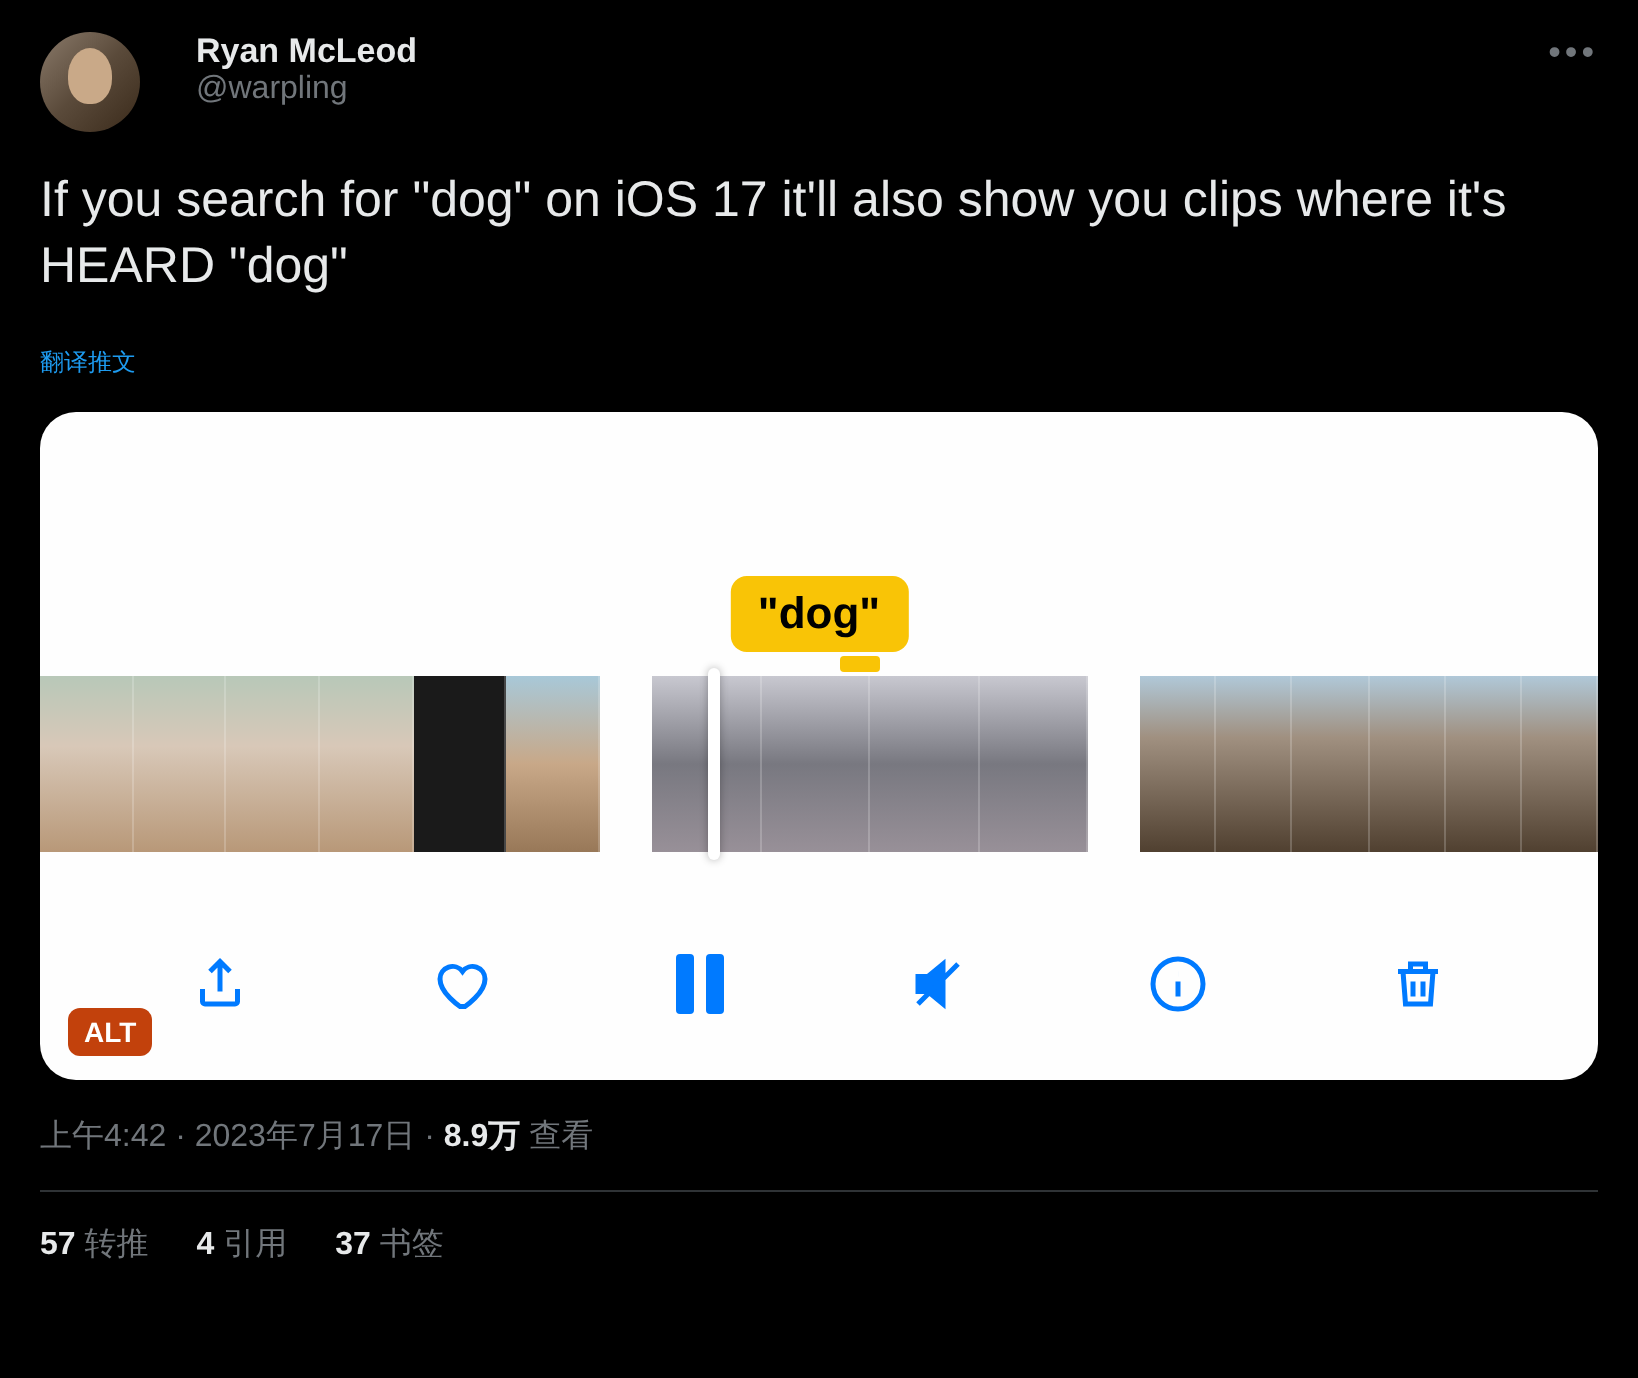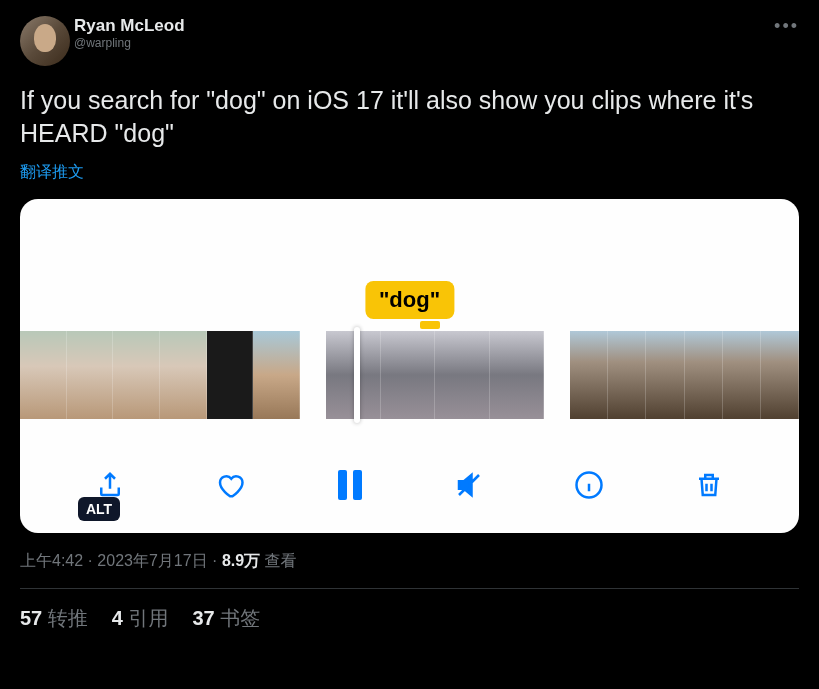--- a/index.html
+++ b/index.html
@@ -11,21 +11,21 @@
     color: #e7e9ea;
     overflow: hidden;
     position: relative;
   }
   .tweet {
     padding: 16px 20px;
   }
   .header {
     display: flex;
     align-items: flex-start;
-    gap: 4px;
+    gap: 28px;
     position: relative;
   }
   .avatar {
     width: 50px;
     height: 50px;
     border-radius: 50%;
     background: linear-gradient(135deg, #8a7a6a 0%, #5a4a3a 50%, #3a2a1a 100%);
     flex-shrink: 0;
     overflow: hidden;
     position: relative;
@@ -33,40 +33,40 @@
   .avatar::after {
     content: "";
     position: absolute;
     top: 8px; left: 14px;
     width: 22px; height: 28px;
     background: #c9a988;
     border-radius: 50% 50% 45% 45%;
   }
   .user-info { display: flex; flex-direction: column; }
   .display-name { font-weight: 700; font-size: 17px; color: #e7e9ea; }
-  .handle { font-size: 12px; color: #71767b; }
+  .handle { font-size: 16px; color: #71767b; }
   .more-icon {
     position: absolute;
     right: 0;
     top: 0;
     color: #71767b;
     font-size: 18px;
     letter-spacing: 2px;
     cursor: pointer;
   }
   .content {
     margin-top: 18px;
     font-size: 25px;
     line-height: 1.3;
     color: #e7e9ea;
   }
   .translate-link {
     color: #1d9bf0;
-    font-size: 16px;
-    margin-top: 13px;
+    font-size: 12px;
+    margin-top: 24px;
     display: inline-block;
     cursor: pointer;
   }
   .media-card {
     margin-top: 16px;
     background: #fefefe;
     border-radius: 18px;
     overflow: hidden;
     position: relative;
     height: 334px;
@@ -146,44 +146,43 @@
     width: 36px;
     height: 36px;
   }
   .tool-btn svg { width: 30px; height: 30px; stroke: #007aff; fill: none; stroke-width: 2; }
   .pause-btn { display: flex; gap: 6px; }
   .pause-bar { width: 9px; height: 30px; background: #007aff; border-radius: 2px; }
   .alt-badge {
     position: absolute;
     bottom: 12px;
     left: 14px;
-    background: #0f172a;
+    background: #c2410c;
     color: #fff;
     font-weight: 700;
     font-size: 14px;
     padding: 4px 8px;
     border-radius: 6px;
-    margin-left: 44px;
   }
   .meta {
     margin-top: 18px;
     color: #71767b;
     font-size: 16px;
   }
   .meta .views-count { color: #e7e9ea; font-weight: 700; }
   .divider {
     border: none;
     border-top: 1px solid #2f3336;
     margin-top: 16px;
   }
   .stats {
     display: flex;
     gap: 24px;
     margin-top: 16px;
-    font-size: 20px;
+    font-size: 16px;
     color: #71767b;
   }
   .stats .num { color: #e7e9ea; font-weight: 700; }
 </style>
 </head>
 <body>
 
 <div class="tweet">
   <div class="header">
     <div class="avatar"></div>

